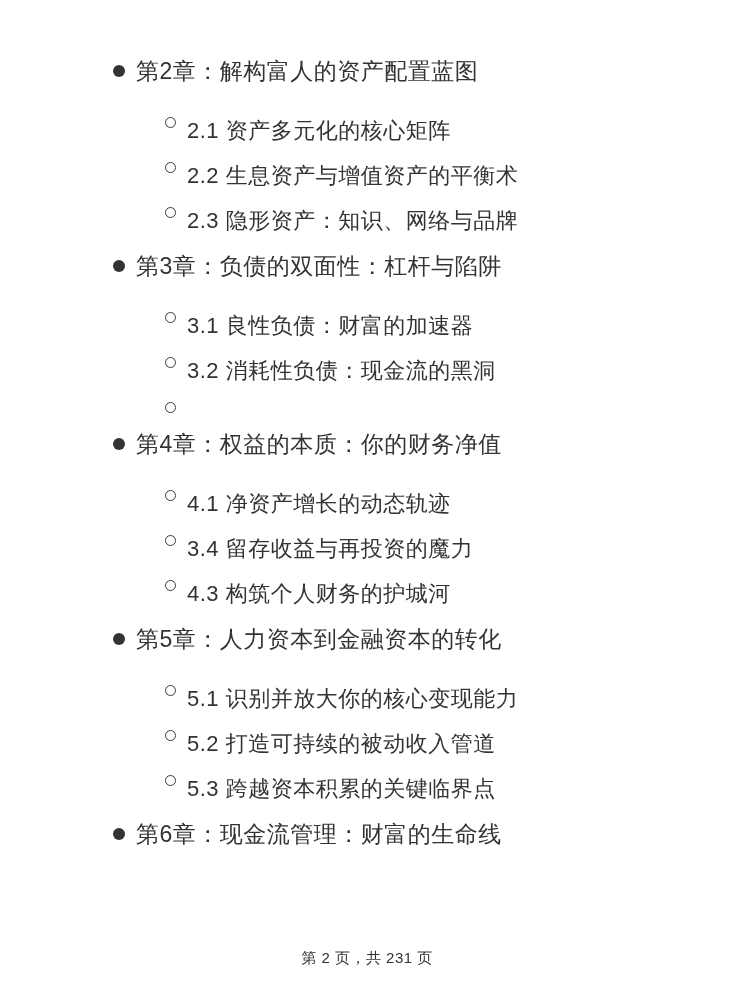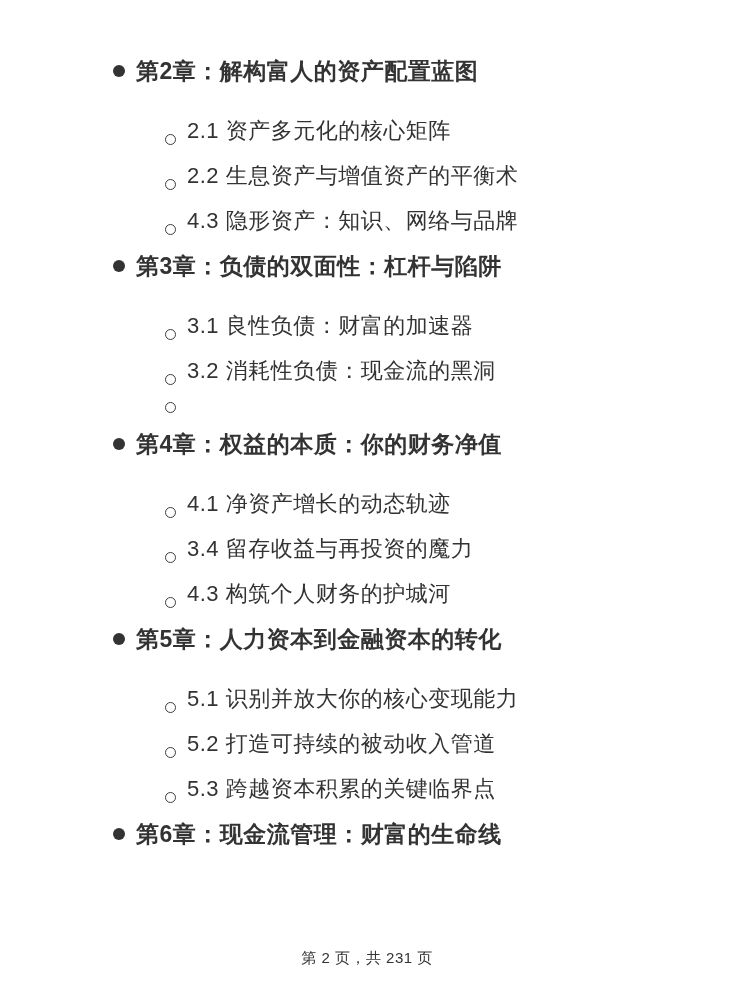--- a/index.html
+++ b/index.html
@@ -18,36 +18,35 @@
   .content {
     padding: 57px 40px 0 113px;
   }
   .chapter-line {
     display: flex;
     align-items: center;
     font-size: 23px;
     line-height: 28px;
     margin: 0;
     letter-spacing: 0.5px;
-    font-weight: bold;
   }
   .bullet-disc {
     width: 12px;
     height: 12px;
     border-radius: 50%;
     background: #333333;
     margin-right: 11px;
     flex: 0 0 auto;
   }
   .sections {
     margin: 32px 0 7px 52px;
   }
   .section-line {
     display: flex;
-    align-items: flex-end;
+    align-items: flex-start;
     font-size: 22px;
     line-height: 28px;
     margin-bottom: 17px;
     letter-spacing: 0.5px;
   }
   .bullet-circle {
     width: 9px;
     height: 9px;
     border: 1.5px solid #3c3c3c;
     border-radius: 50%;
@@ -81,21 +80,21 @@
       <div class="section-line">
         <span class="bullet-circle"></span>
         <span>2.1 资产多元化的核心矩阵</span>
       </div>
       <div class="section-line">
         <span class="bullet-circle"></span>
         <span>2.2 生息资产与增值资产的平衡术</span>
       </div>
       <div class="section-line">
         <span class="bullet-circle"></span>
-        <span>4.3 隐形资产：知识、网络与品牌</span>
+        <span>2.3 隐形资产：知识、网络与品牌</span>
       </div>
     </div>
   </div>
 
   <div class="chapter">
     <div class="chapter-line">
       <span class="bullet-disc"></span>
       <span>第3章：负债的双面性：杠杆与陷阱</span>
     </div>
     <div class="sections">

